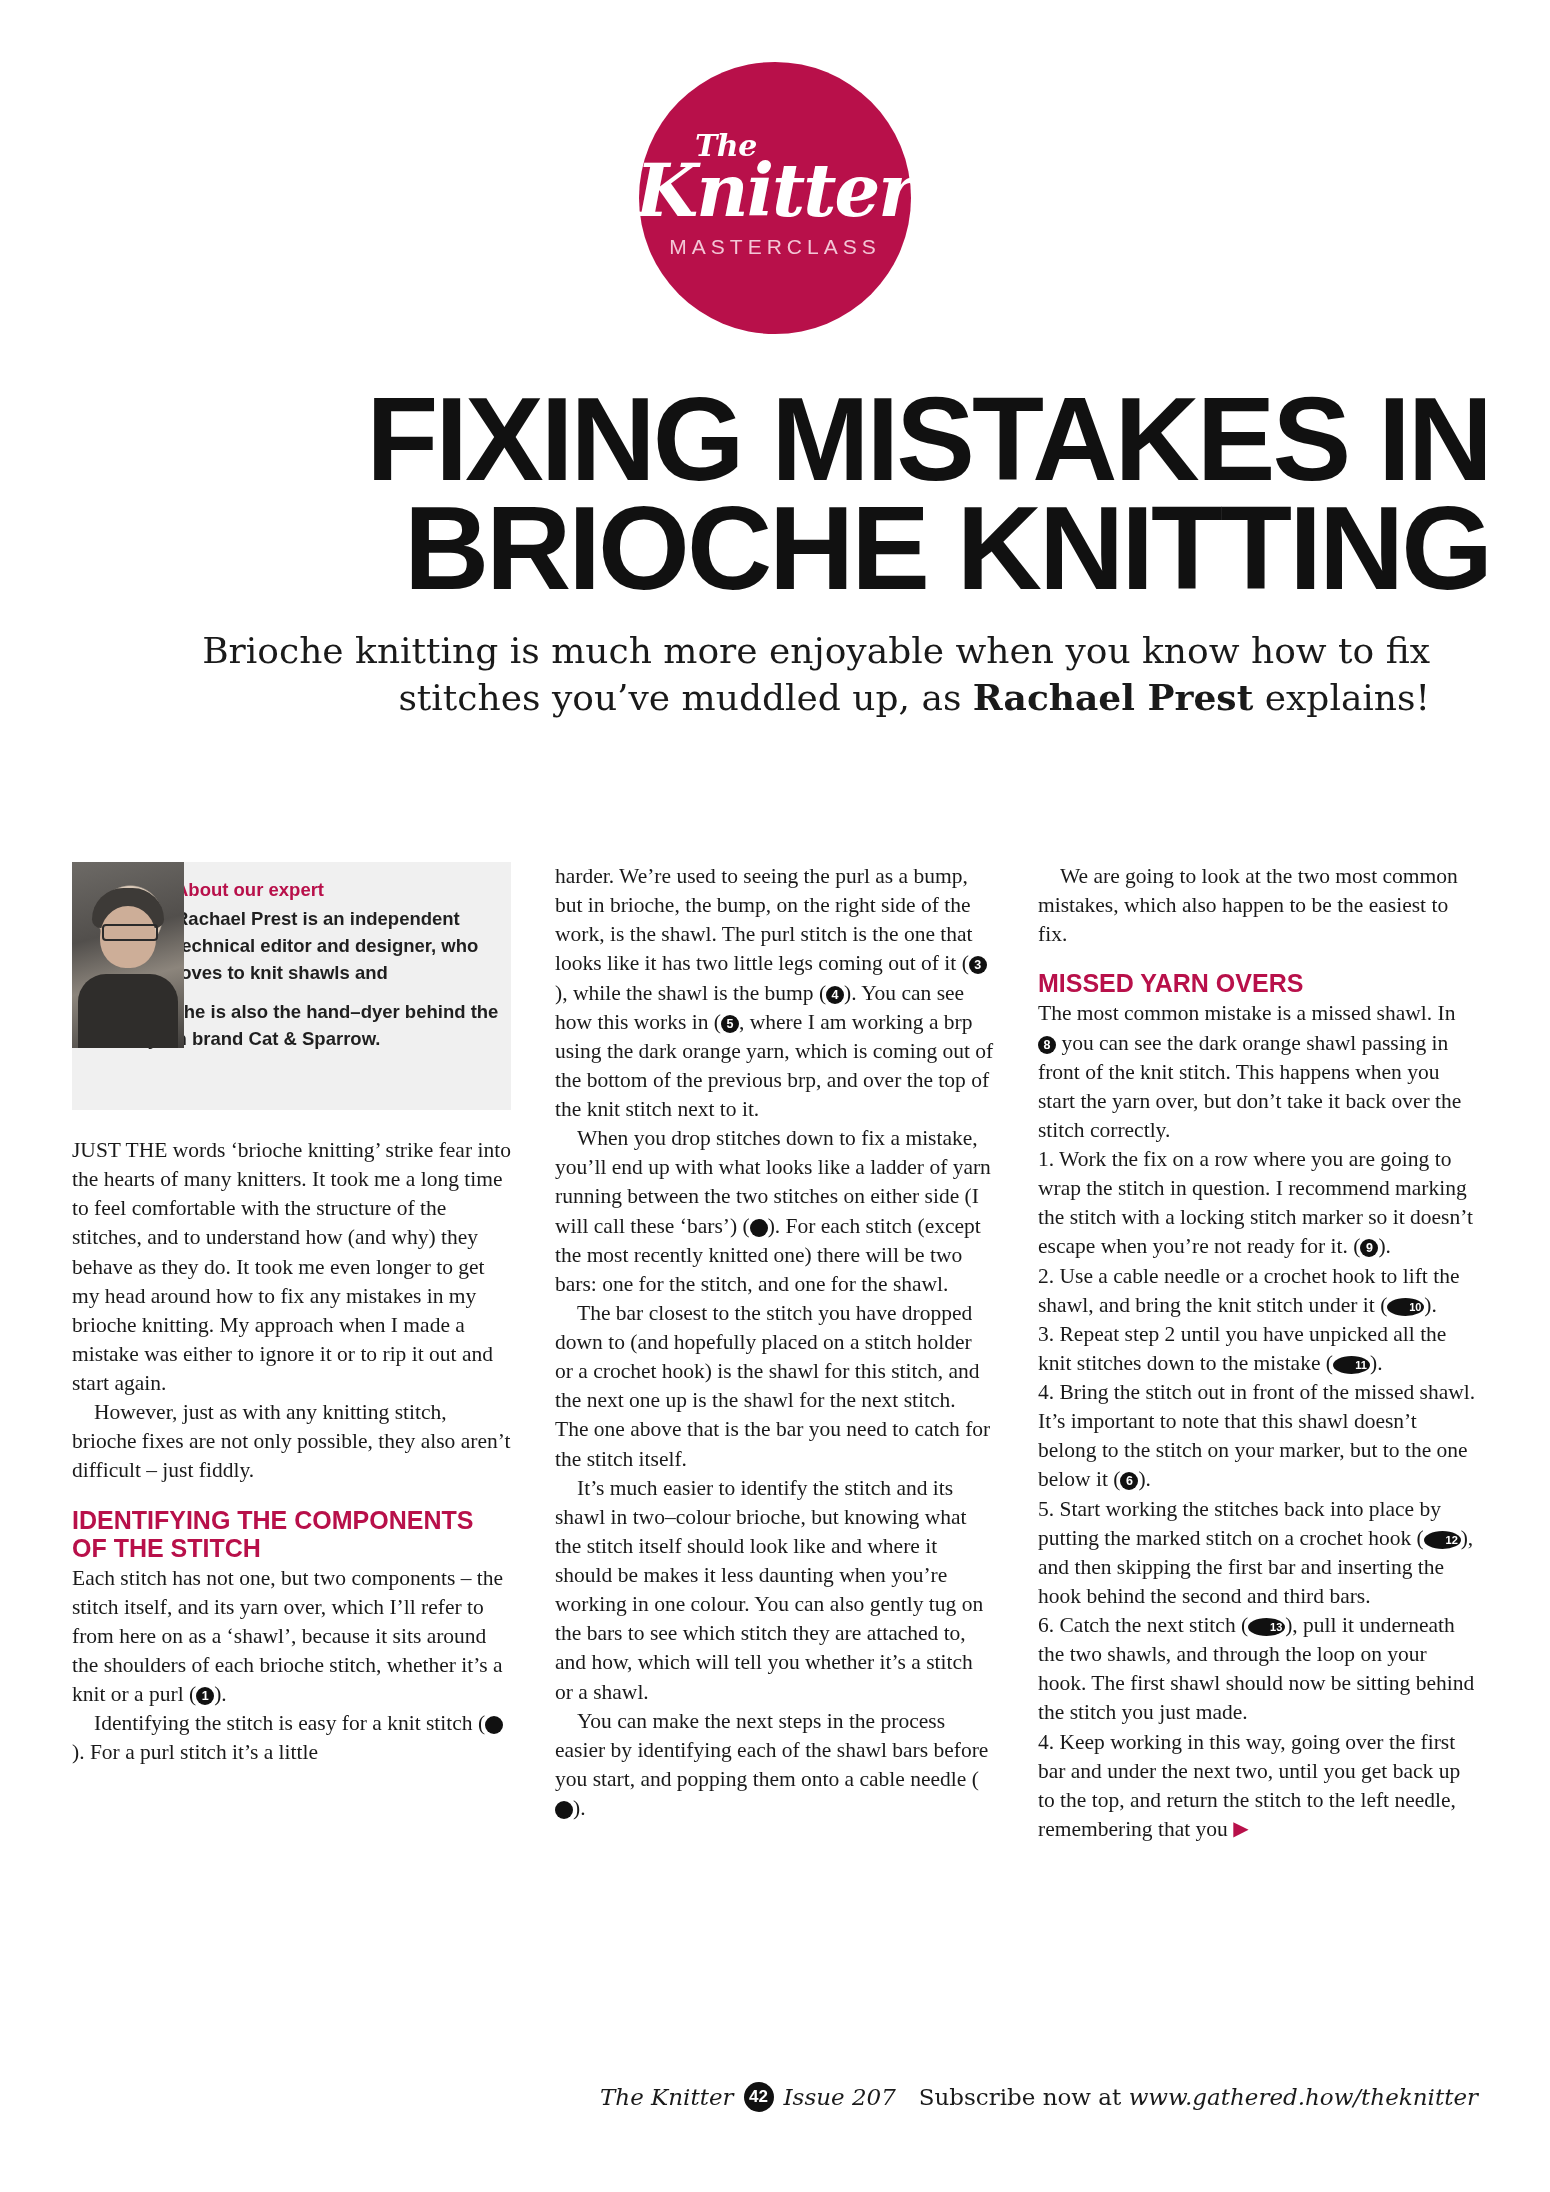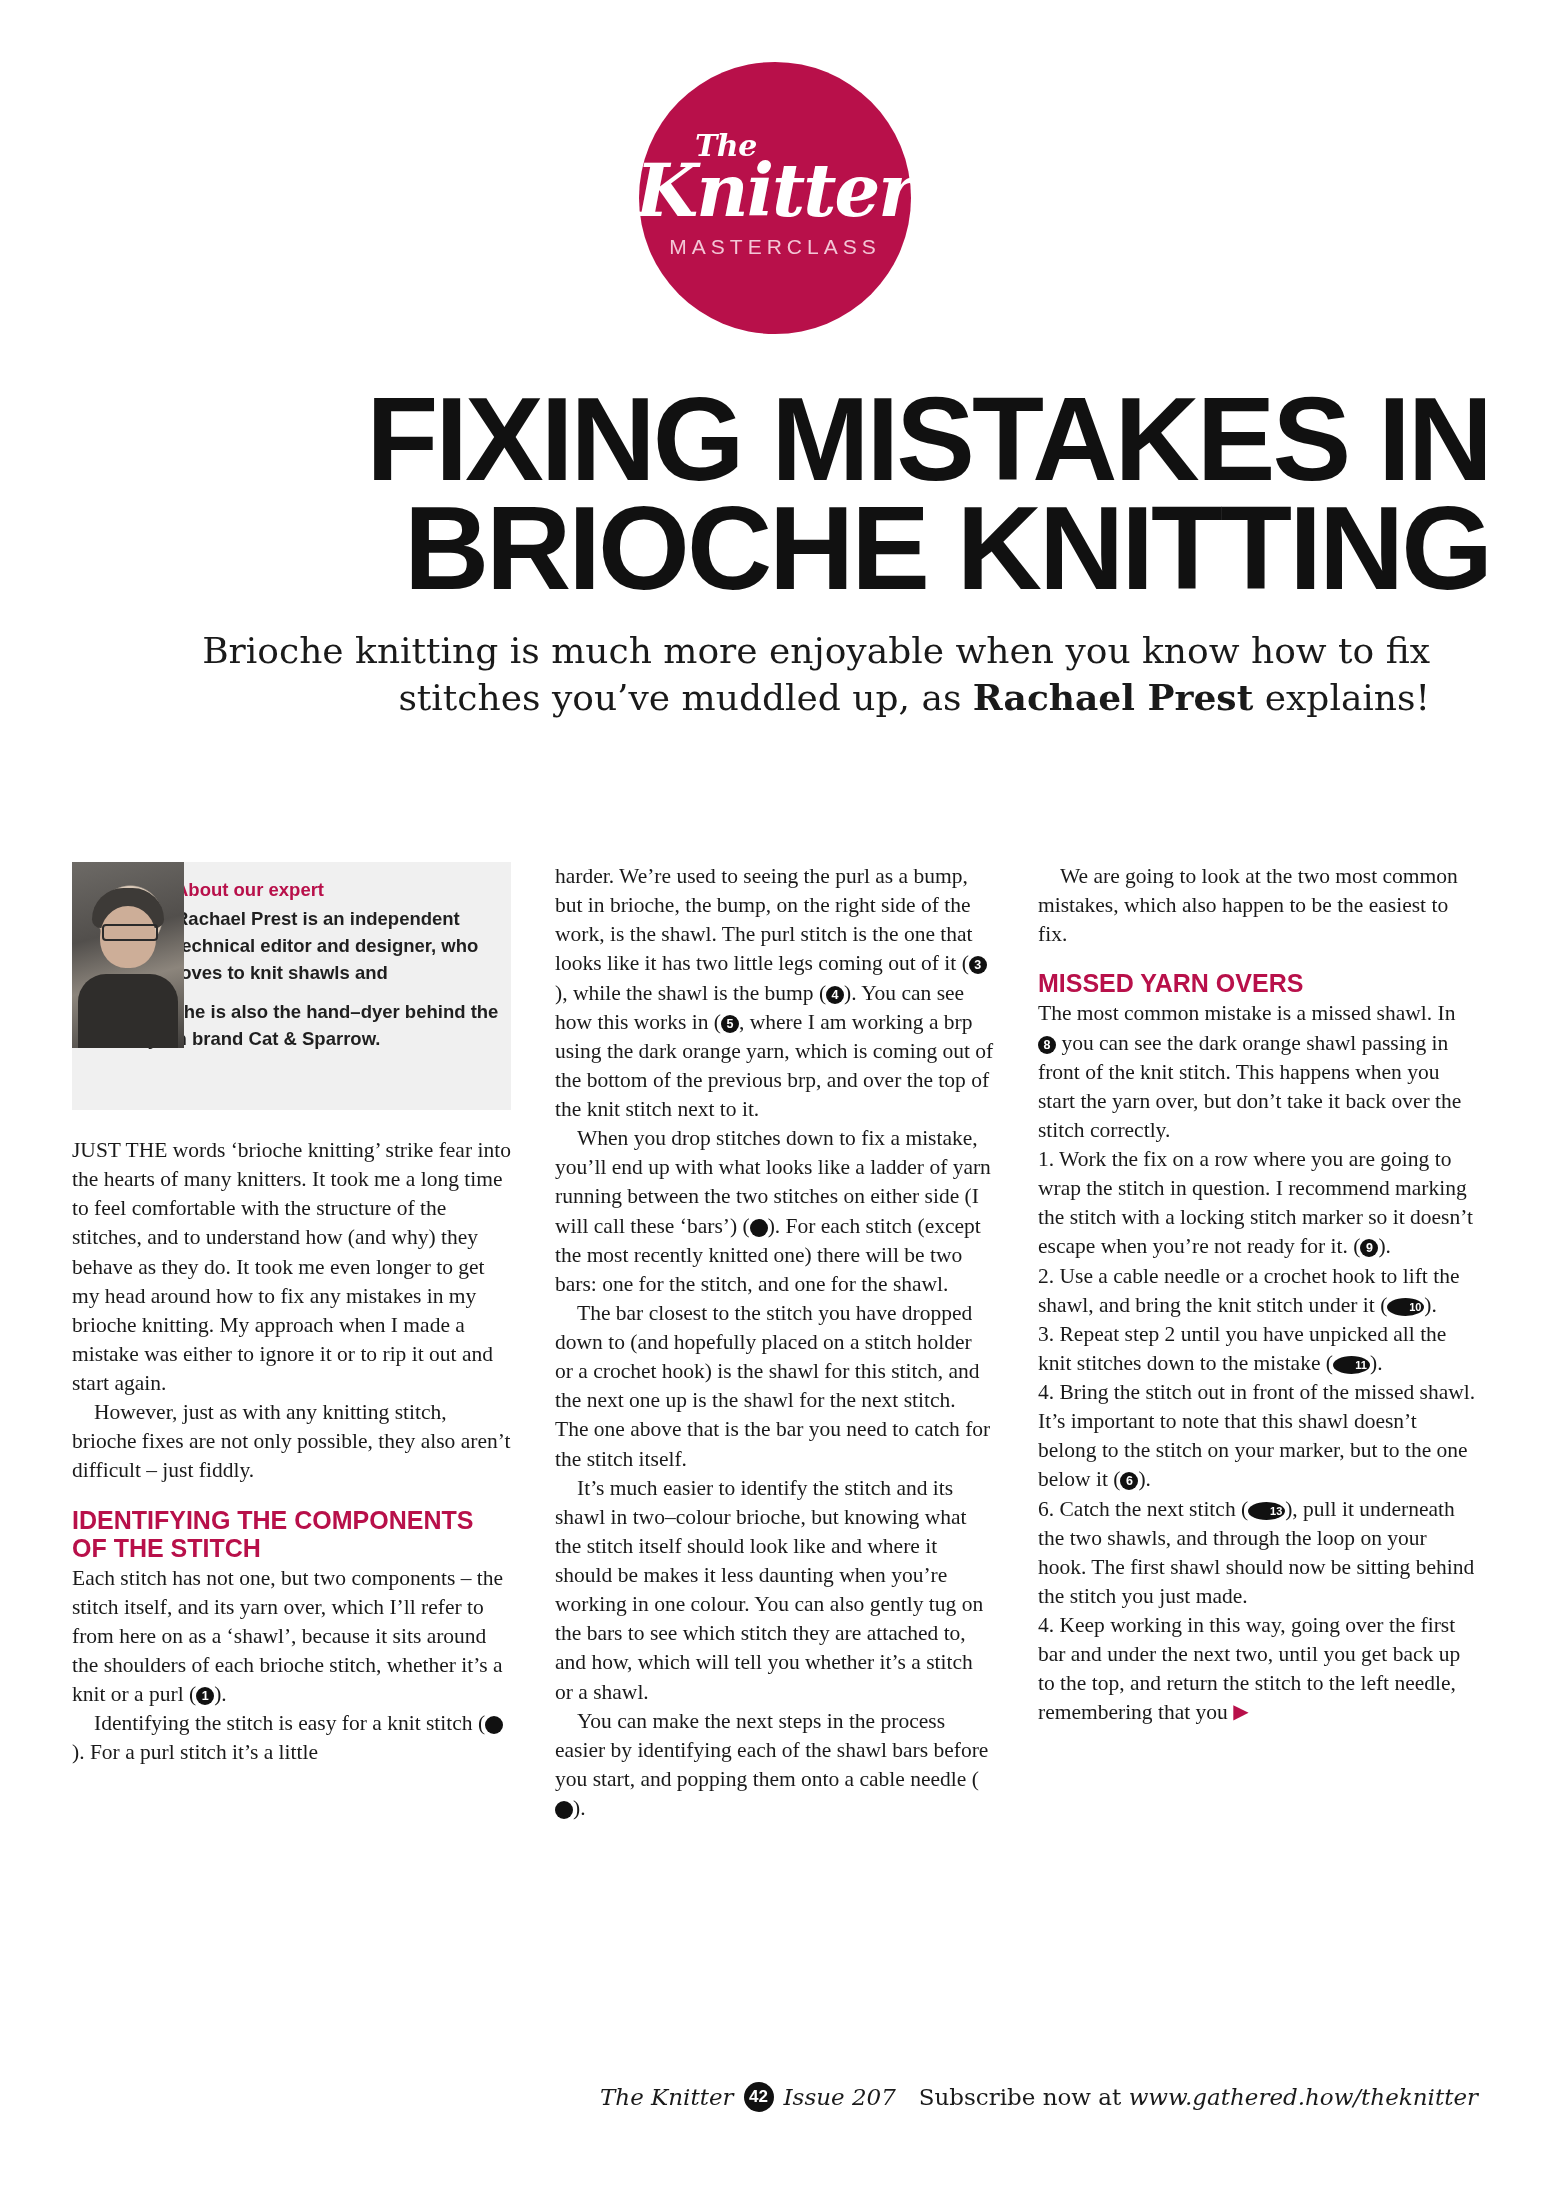--- a/index.html
+++ b/index.html
@@ -337,20 +337,21 @@
       <p>We are going to look at the two most common mistakes, which also happen to be the easiest to fix.</p>
 
       <div class="section-head">MISSED YARN OVERS</div>
 
       <p class="noindent"><span>The most common mistake is a missed shawl. In </span><span class="num">8</span><span> you can see the dark orange shawl passing in front of the knit stitch. This happens when you start the yarn over, but don’t take it back over the stitch correctly.</span></p>
 
       <p class="noindent"><span>1. Work the fix on a row where you are going to wrap the stitch in question. I recommend marking the stitch with a locking stitch marker so it doesn’t escape when you’re not ready for it. (</span><span class="num">9</span><span>).</span></p>
       <p class="noindent"><span>2. Use a cable needle or a crochet hook to lift the shawl, and bring the knit stitch under it (</span><span class="num wide">10</span><span>).</span></p>
       <p class="noindent"><span>3. Repeat step 2 until you have unpicked all the knit stitches down to the mistake (</span><span class="num wide">11</span><span>).</span></p>
       <p class="noindent"><span>4. Bring the stitch out in front of the missed shawl. It’s important to note that this shawl doesn’t belong to the stitch on your marker, but to the one below it (</span><span class="num">6</span><span>).</span></p>
+      <p class="noindent"><span>5. Start working the stitches back into place by putting the marked stitch on a crochet hook (</span><span class="num wide">12</span><span>), and then skipping the first bar and inserting the hook behind the second and third bars.</span></p>
       <p class="noindent"><span>6. Catch the next stitch (</span><span class="num wide">13</span><span>), pull it underneath the two shawls, and through the loop on your hook. The first shawl should now be sitting behind the stitch you just made.</span></p>
       <p class="noindent"><span>4. Keep working in this way, going over the first bar and under the next two, until you get back up to the top, and return the stitch to the left needle, remembering that you </span><span class="arrow">▶</span></p>
     </div>
   </div>
 
   <div class="footer">
     <div class="footer-left">
       <span>The Knitter</span>
       <span class="page-num">42</span>
       <span>Issue 207</span>

